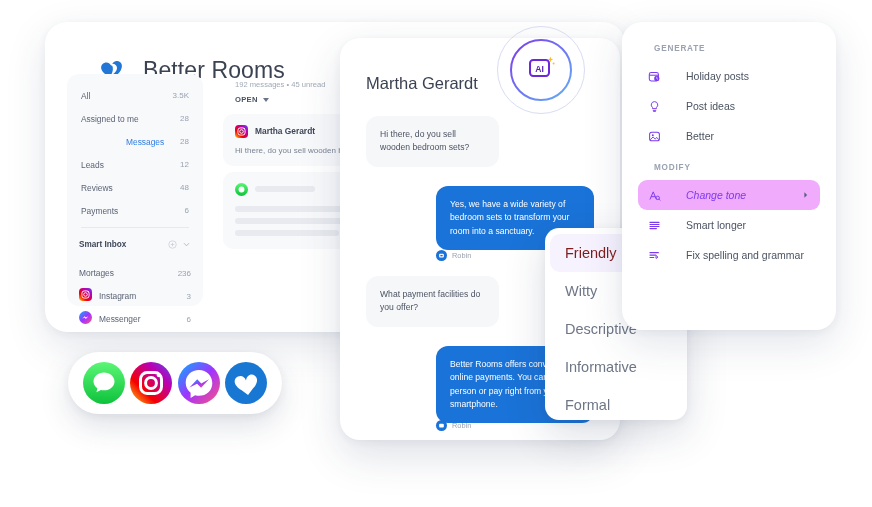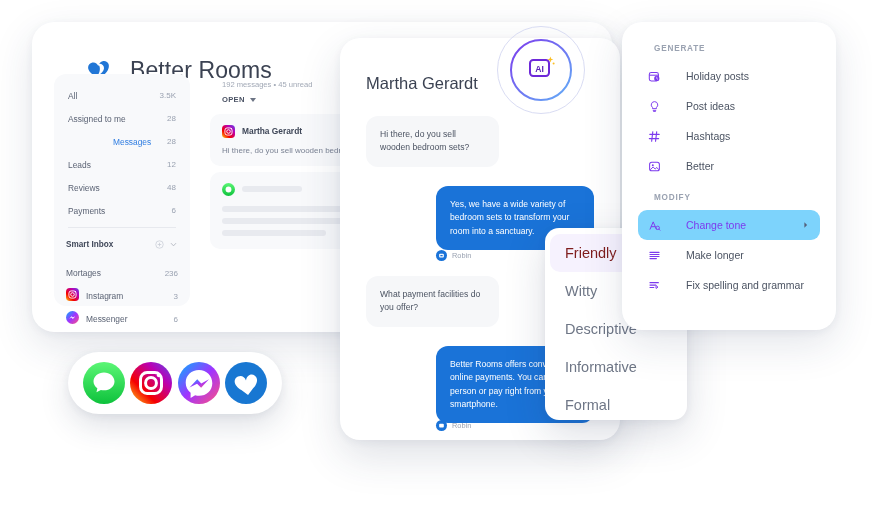--- a/index.html
+++ b/index.html
@@ -6,21 +6,21 @@
   html, body {
     width: 872px; height: 507px;
     background: #ffffff;
     font-family: "Liberation Sans", sans-serif;
     overflow: hidden;
   }
   #stage { position: relative; width: 872px; height: 507px; }
 
   
   .main-card {
-    position: absolute; left: 32px; top: 22px;
+    position: absolute; left: 45px; top: 22px;
     width: 580px; height: 310px;
     background: #fff; border-radius: 22px;
     box-shadow: 0 14px 40px rgba(40,55,90,.13), 0 2px 8px rgba(40,55,90,.06);
     overflow: hidden;
   }
   .brand-row { position: absolute; left: 52px; top: 32px; display: flex; align-items: center; gap: 14px; }
   .brand-logo { width: 32px; height: 32px; }
   .brand-title { font-size: 23px; color: #3b4252; letter-spacing: .1px; }
 
   
@@ -98,21 +98,21 @@
   .ai-panel {
     position: absolute; left: 622px; top: 22px;
     width: 214px; height: 308px;
     background: #fff; border-radius: 20px;
     box-shadow: 0 14px 40px rgba(40,55,90,.13), 0 2px 8px rgba(40,55,90,.06);
     padding: 22px 16px 10px 16px;
   }
   .grp-head { font-size: 8.2px; font-weight: bold; color: #9aa2b1; letter-spacing: .8px; margin: 0 0 8px 16px; }
   .grp-head.second { margin-top: 12px; }
   .ai-item { display: flex; align-items: center; gap: 25px; height: 30px; padding: 0 10px; font-size: 10.5px; color: #4b5362; border-radius: 9px; }
-  .ai-item.sel { background: #7dd3fc; color: #7c3aed; }
+  .ai-item.sel { background: #f0abfc; color: #7c3aed; font-style: italic; }
   .ai-item .grow { flex: 1; }
   .ai-ico { width: 13px; height: 13px; flex: 0 0 13px; }
 
   
   .dock {
     position: absolute; left: 68px; top: 352px;
     width: 214px; height: 62px;
     background: #fff; border-radius: 31px;
     box-shadow: 0 12px 30px rgba(40,55,90,.15), 0 2px 8px rgba(40,55,90,.07);
     display: flex; align-items: center; justify-content: space-around; padding: 0 12px;
@@ -353,28 +353,20 @@
     <div class="ai-item">
       <span class="ai-ico">
         <svg width="13" height="13" viewBox="0 0 20 20">
             <path d="M10 2.5a5 5 0 00-3 9v1.8h6V11.5a5 5 0 00-3-9z" fill="none" stroke="#7c3aed" stroke-width="1.5"></path>
             <path d="M8 16h4M8.6 17.6h2.8" stroke="#7c3aed" stroke-width="1.4" stroke-linecap="round"></path>
           </svg>
       </span>
       <span>Post ideas</span>
     </div>
 
-    <div class="ai-item">
-      <span class="ai-ico">
-        <svg width="13" height="13" viewBox="0 0 20 20">
-            <path d="M7.4 2.6L5.6 17.4M13.4 2.6l-1.8 14.8M2.8 6.8h14.4M2 13.2h14.4" stroke="#7c3aed" stroke-width="1.7" stroke-linecap="round"></path>
-          </svg>
-      </span>
-      <span>Hashtags</span>
-    </div>
 
     <div class="ai-item">
       <span class="ai-ico">
         <svg width="13" height="13" viewBox="0 0 20 20">
             <rect x="2.5" y="3.5" width="15" height="13" rx="3.2" fill="none" stroke="#7c3aed" stroke-width="1.6"></rect>
             <circle cx="7.4" cy="8" r="1.5" fill="#7c3aed"></circle>
             <path d="M3.6 15l4.2-4.3 3.2 3.1 2.6-2.3 3 3.5" fill="none" stroke="#7c3aed" stroke-width="1.5" stroke-linejoin="round"></path>
           </svg>
       </span>
       <span>Better</span>
@@ -399,21 +391,21 @@
       </span>
     </div>
 
 
     <div class="ai-item">
       <span class="ai-ico">
         <svg width="13" height="13" viewBox="0 0 20 20">
             <path d="M3 5.2h14M3 8.4h14M3 11.6h14M3 14.8h10" stroke="#7c3aed" stroke-width="1.6" stroke-linecap="round"></path>
           </svg>
       </span>
-      <span>Make longer</span>
+      <span>Smart longer</span>
     </div>
 
     <div class="ai-item">
       <span class="ai-ico">
         <svg width="13" height="13" viewBox="0 0 20 20">
             <path d="M3 5.6h13M3 9.4h9M3 13.2h6" stroke="#7c3aed" stroke-width="1.6" stroke-linecap="round"></path>
             <path d="M12.6 14.8l2.4-2.4-2.4-2.4M11.4 12.4h3.4" stroke="#7c3aed" stroke-width="1.5" fill="none" stroke-linecap="round" stroke-linejoin="round"></path>
           </svg>
       </span>
       <span>Fix spelling and grammar</span>

